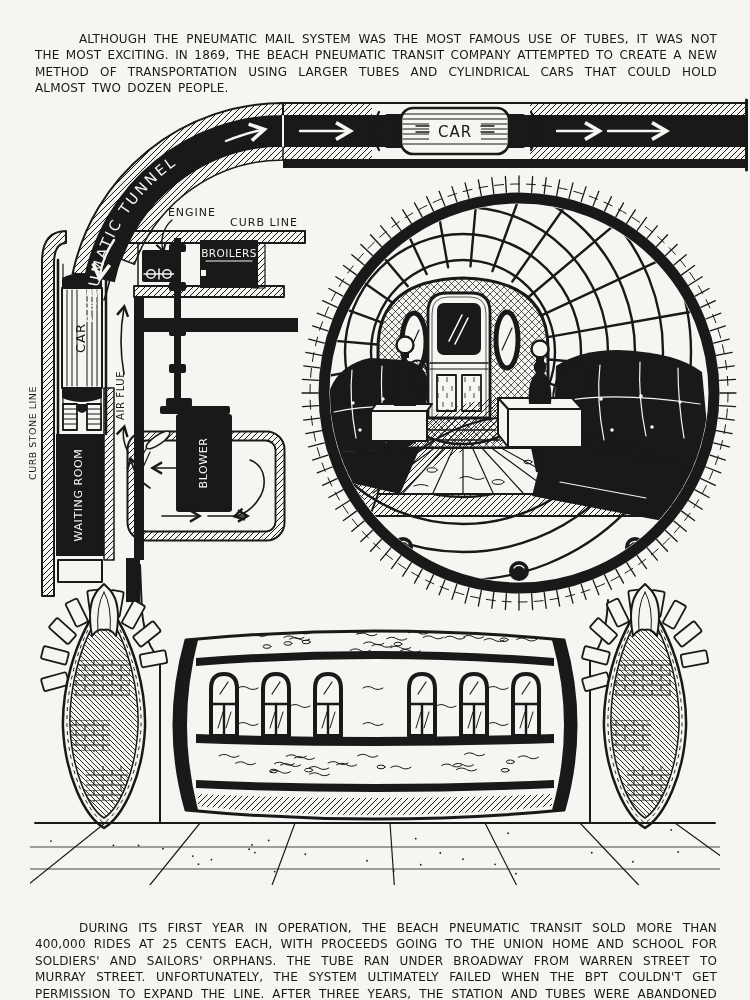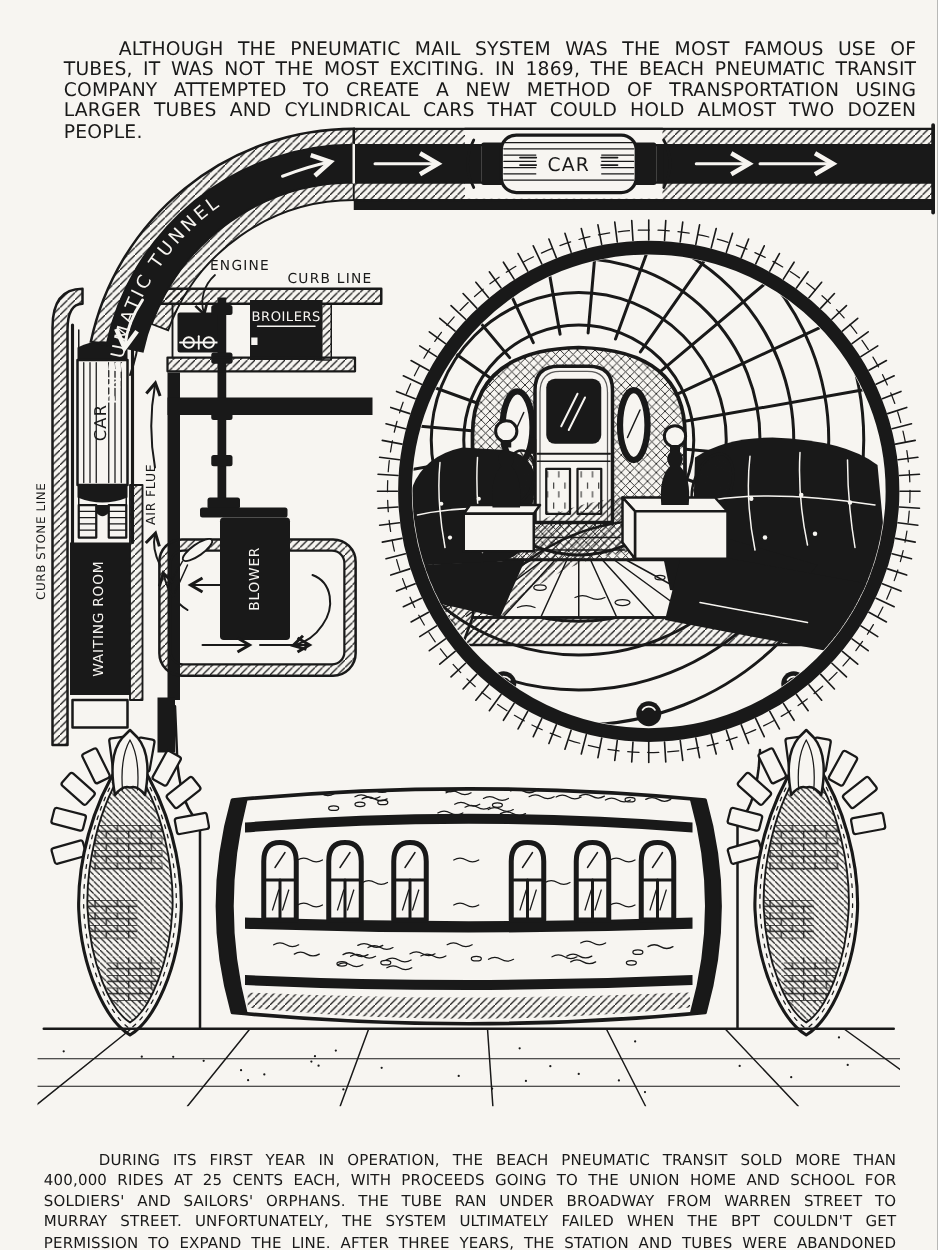--- a/index.html
+++ b/index.html
@@ -1,20 +1,20 @@
 <!DOCTYPE html>
 <html><head>
 <meta charset="utf-8">
 <style>
   html,body{margin:0;padding:0;background:#888;}
   .page{position:relative;width:750px;height:1000px;background:#f7f5f1;overflow:hidden;}
   .para{position:absolute;left:35px;width:682px;color:#191919;
         font-family:"DejaVu Sans",sans-serif;text-align:justify;
         text-indent:44px;letter-spacing:.15px;word-spacing:2.4px;}
-  #p-top{top:31px;font-size:15px;line-height:16.4px;margin-left:16px;}
+  #p-top{top:31px;font-size:12px;line-height:16.4px;}
   #p-bottom{top:920px;font-size:12px;line-height:16.4px;}
   #art{position:absolute;left:0;top:0;}
   #art text{font-family:"DejaVu Sans",sans-serif;fill:#191919;}
   #art text.wtxt{fill:#f7f5f1;}
 </style>
 </head>
 <body>
 
 <div class="page">
 

